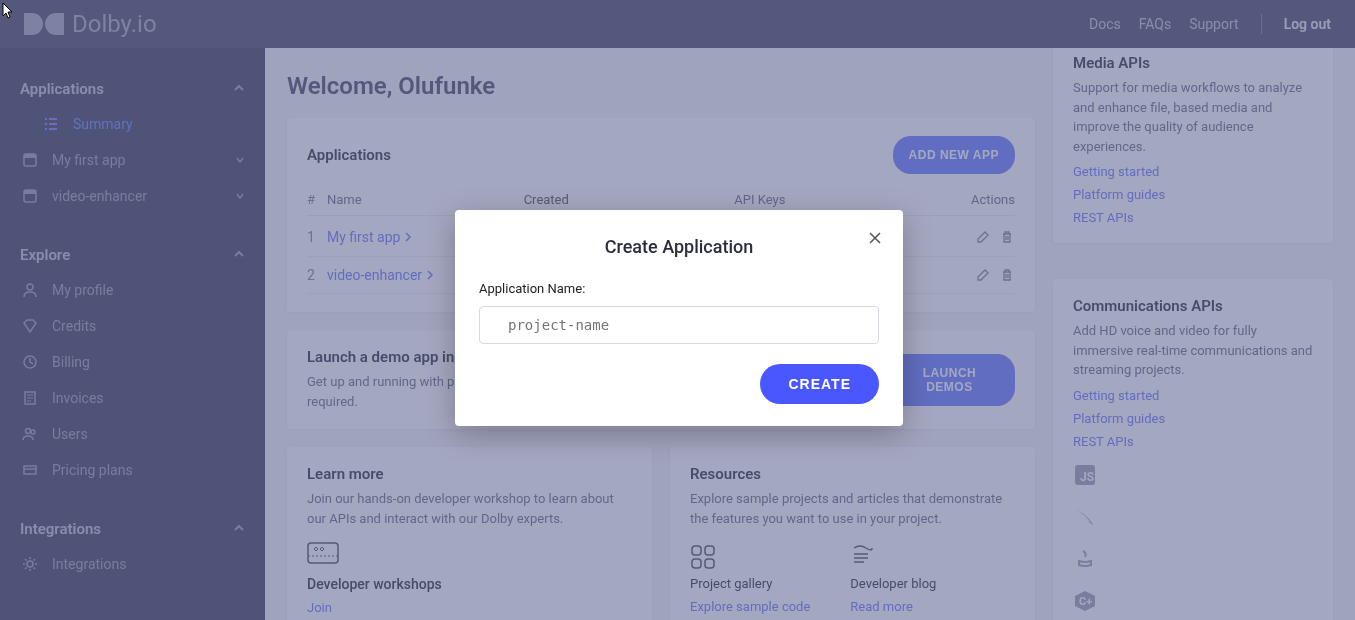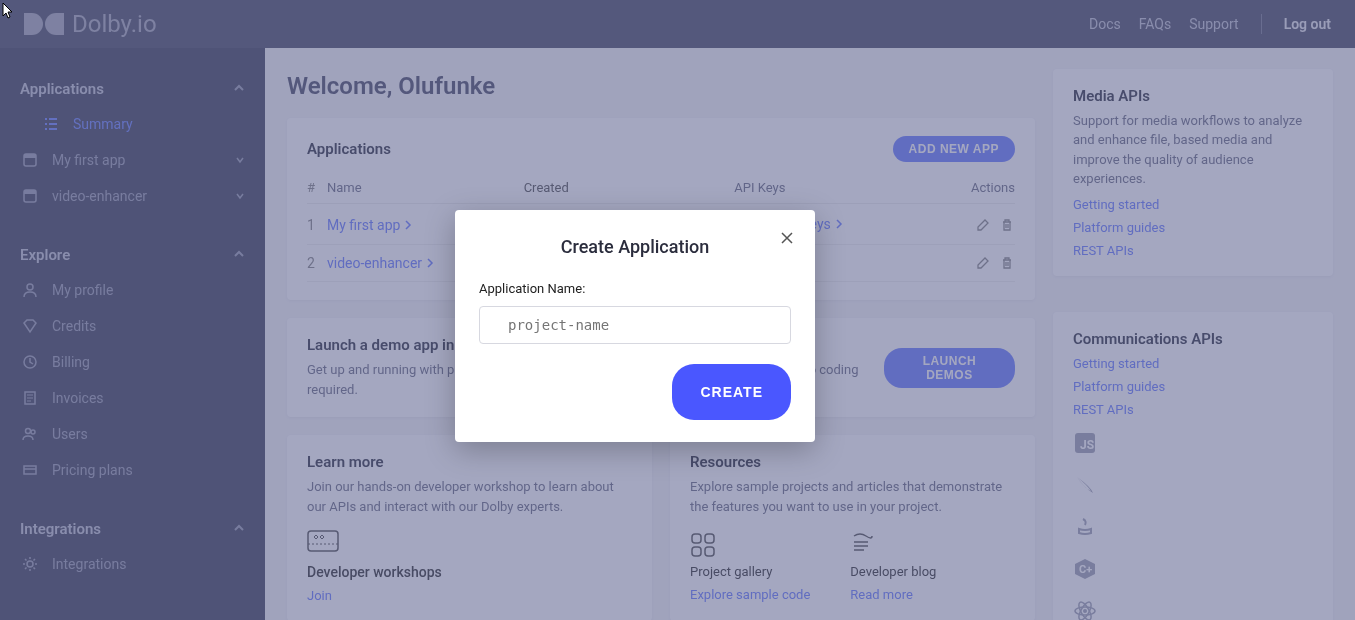--- a/index.html
+++ b/index.html
@@ -76,21 +76,21 @@
       padding: 18px 20px;
       box-shadow: 0 1px 3px rgba(0,0,0,0.05);
     }
     .card-title { font-size: 15px; font-weight: 600; color: #333645; }
     .card-head { display: flex; justify-content: space-between; align-items: center; margin-bottom: 18px; }
     .pill-btn {
       background: #6a7eff;
       color: #fff;
       border: none;
       border-radius: 18px;
-      padding: 6px 16px;
+      padding: 12px 16px;
       font-size: 12px;
       font-weight: 600;
       letter-spacing: 0.5px;
       cursor: pointer;
     }
     .apps-table .th-row { display: flex; font-size: 13px; color: #6e7086; padding-bottom: 8px; border-bottom: 1px solid #eee; margin-bottom: 2px; }
     .apps-table .row { display: flex; align-items: center; padding: 10px 0; border-bottom: 1px solid #f0f0f0; font-size: 14px; }
     .col-num { width: 20px; color: #888; }
     .col-name { flex: 1.4; }
     .col-created { flex: 1.5; color: #555; }
@@ -113,21 +113,21 @@
     .overlay {
       position: absolute;
       inset: 0;
       background: rgba(90, 95, 140, 0.55);
       z-index: 10;
     }
     .modal {
       position: absolute;
       top: 210px;
       left: 455px;
-      width: 360px;
+      width: 448px;
       background: #fff;
       border-radius: 4px;
       box-shadow: 0 8px 30px rgba(0,0,0,0.25);
       z-index: 20;
       padding: 26px 24px 22px;
     }
     .modal-title { text-align: center; font-size: 18px; color: #2b2d3d; font-weight: 500; margin-bottom: 24px; }
     .modal-close { position: absolute; top: 20px; right: 20px; cursor: pointer; color: #555; }
     .modal-label { font-size: 13px; color: #222; margin-bottom: 10px; display: block; }
     .modal-input {
@@ -138,21 +138,21 @@
       font-size: 14px;
       font-family: monospace;
       color: #666;
     }
     .modal-footer { display: flex; justify-content: flex-end; margin-top: 20px; }
     .create-btn {
       background: #4a57ff;
       color: #fff;
       border: none;
       border-radius: 22px;
-      padding: 20px 28px;
+      padding: 12px 28px;
       font-size: 14px;
       font-weight: 600;
       letter-spacing: 1px;
       cursor: pointer;
     }
     .cursor {
       position: absolute;
       top: 2px;
       left: 2px;
       z-index: 30;
@@ -444,20 +444,21 @@
       </div>
       <div class="card api-card">
         <div class="card-title">Media APIs</div>
         <div class="desc">Support for media workflows to analyze and enhance file, based media and improve the quality of audience experiences.</div>
         <span class="link-line">Getting started</span>
         <span class="link-line">Platform guides</span>
         <span class="link-line">REST APIs</span>
       </div>
       <div class="card api-card">
         <div class="card-title">Communications APIs</div>
+        <div class="desc">Add HD voice and video for fully immersive real-time communications and streaming projects.</div>
         <span class="link-line">Getting started</span>
         <span class="link-line">Platform guides</span>
         <span class="link-line">REST APIs</span>
         <div class="icon-row">
           <span><svg width="24" height="24" viewBox="0 0 24 24">
                 <rect x="2" y="2" width="20" height="20" rx="3" fill="#a0a2b3"></rect>
                 <text x="7" y="18" font-size="12" font-weight="bold" fill="#fff">JS</text>
               </svg></span>
           <span><svg width="24" height="24" viewBox="0 0 24 24">
                 <path d="M4 4 Q14 12 18 18 Q12 16 4 4 M4 4 Q10 14 20 20 Q18 14 4 4" fill="#a0a2b3"></path>

